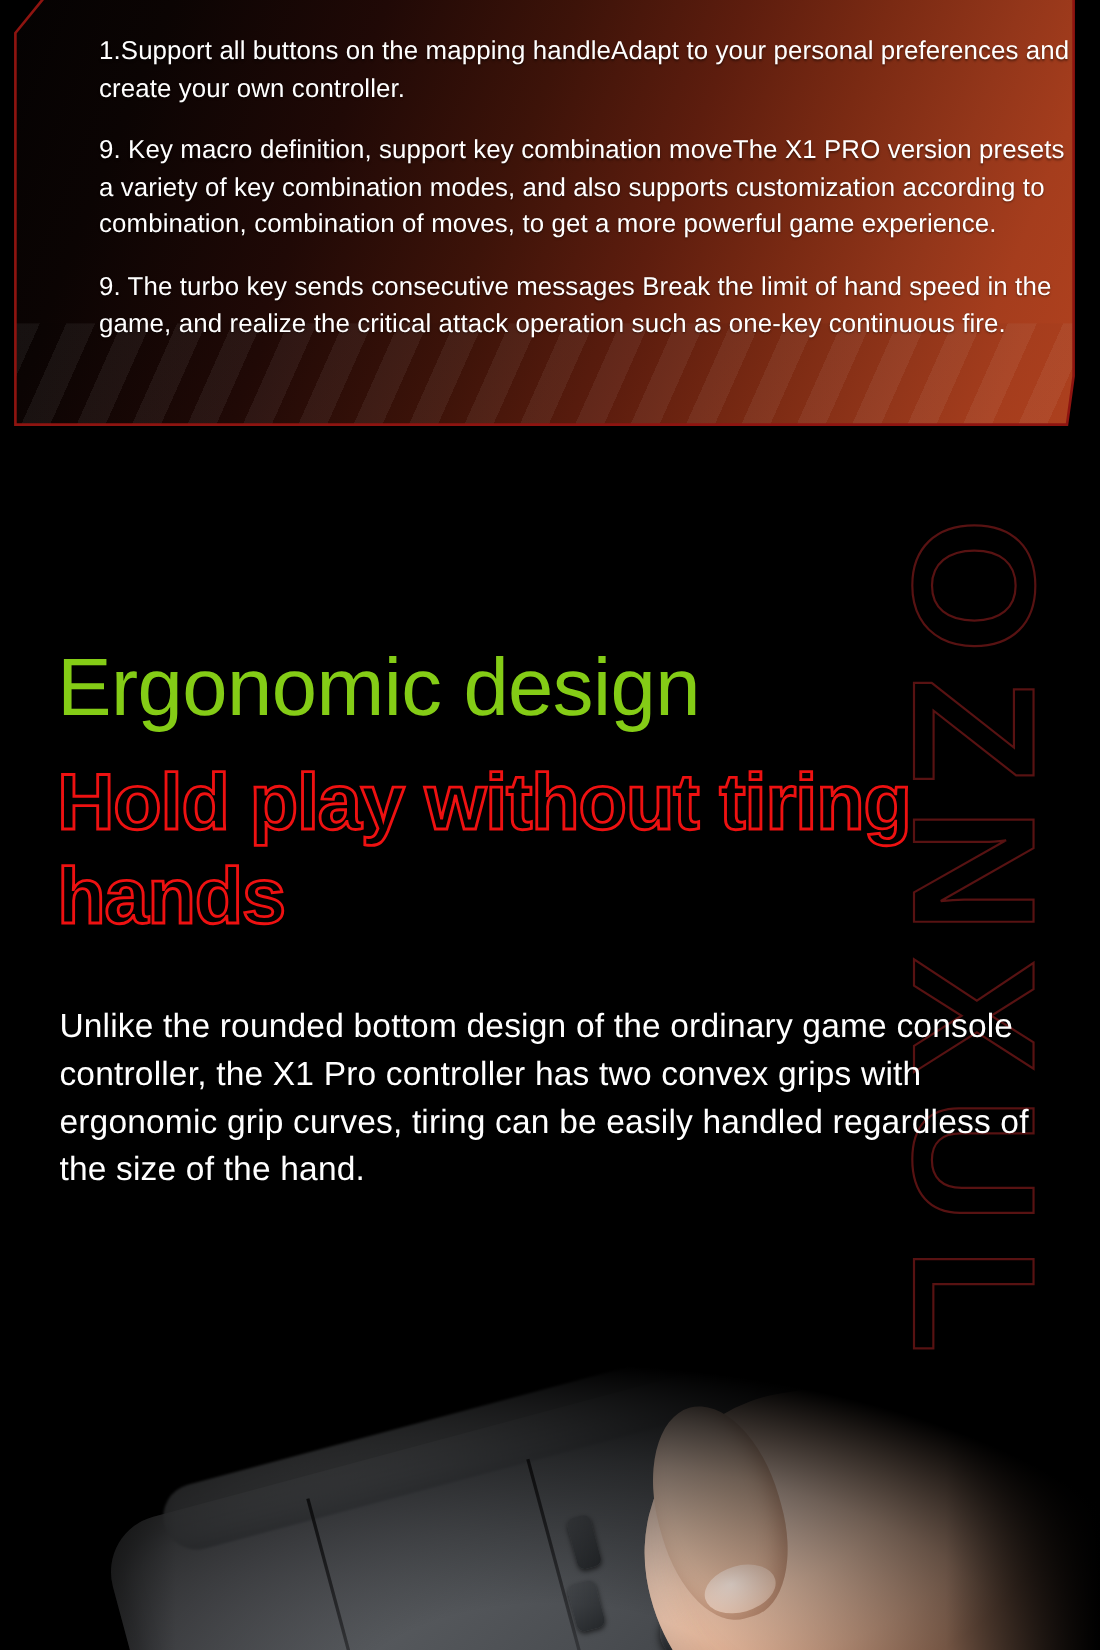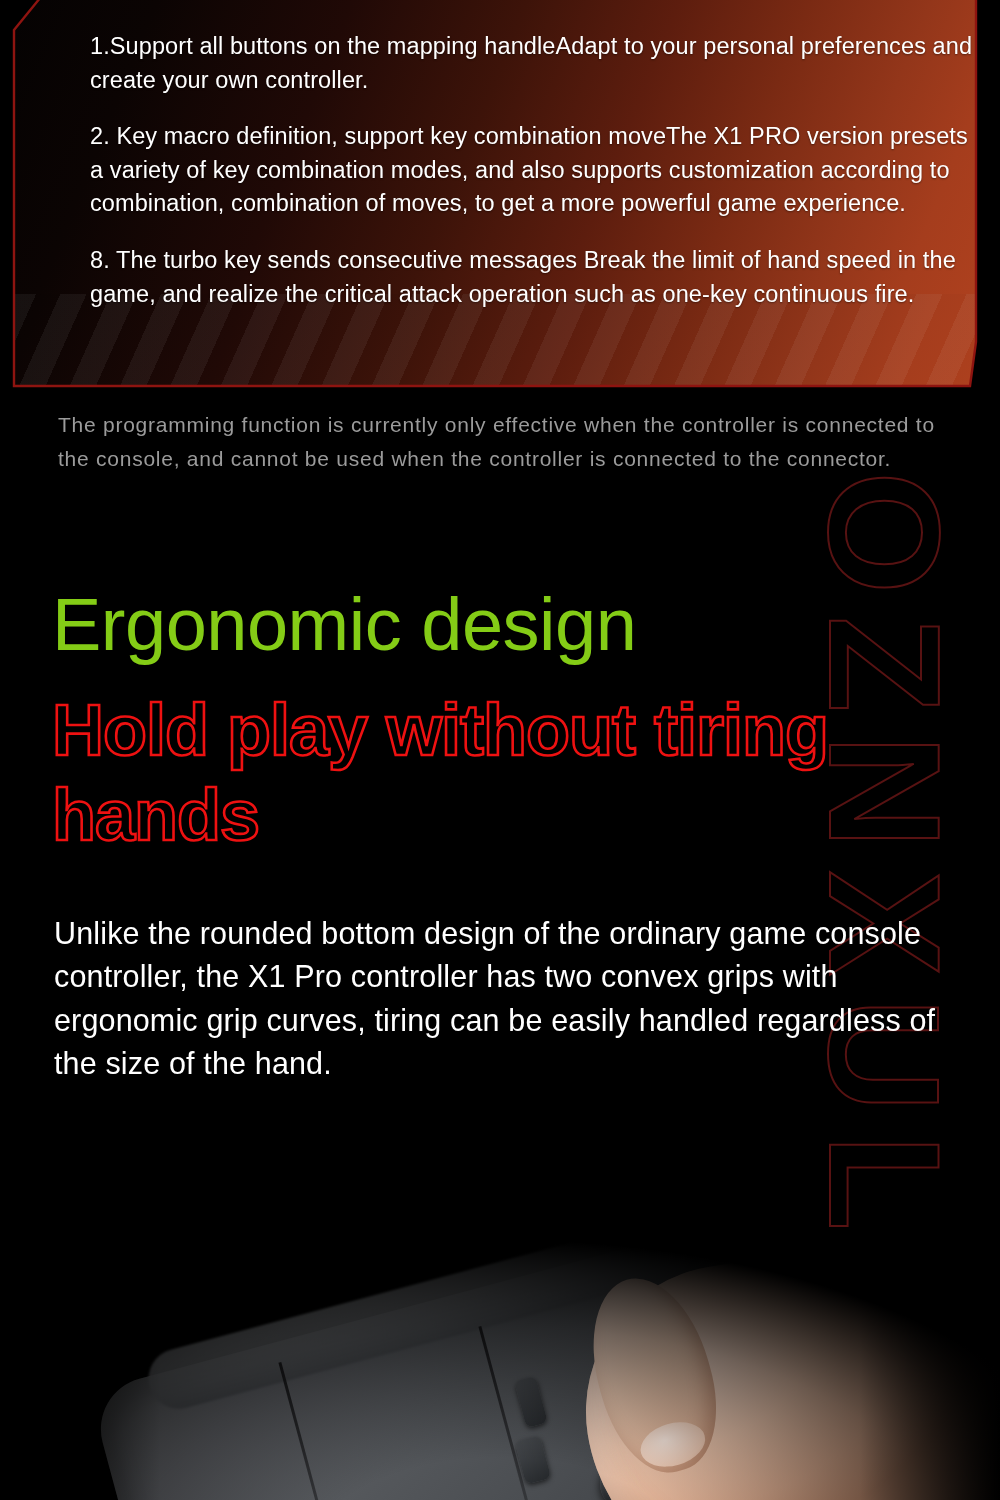--- a/index.html
+++ b/index.html
@@ -284,25 +284,24 @@
   </div>
 
   <div class="feature-border">
     <svg viewBox="0 0 962 410" preserveAspectRatio="none" aria-hidden="true">
       <polygon points="0,54 44,0 962,0 962,366 956,410 0,410" fill="none" stroke="#8e1410" stroke-width="2.4"></polygon>
     </svg>
   </div>
 
   <div class="feature-content">
     <p>1.Support all buttons on the mapping handleAdapt to your personal preferences and create your own controller.</p>
-    <p>2. Key macro definition, support key combination moveThe X1 PRO version presets a variety of key combination modes, and also supports customization according to combination, combination of moves, to get a more powerful game experience.</p>
-    <p>8. The turbo key sends consecutive messages Break the limit of hand speed in the game, and realize the critical attack operation such as one-key continuous fire.</p>
-  </div>
-
-  <div class="disclaimer">The programming function is currently only effective when the controller is connected to the console, and cannot be used when the controller is connected to the connector.</div>
+    <p>9. Key macro definition, support key combination moveThe X1 PRO version presets a variety of key combination modes, and also supports customization according to combination, combination of moves, to get a more powerful game experience.</p>
+    <p>9. The turbo key sends consecutive messages Break the limit of hand speed in the game, and realize the critical attack operation such as one-key continuous fire.</p>
+  </div>
+
 
   <div class="h-ergonomic">Ergonomic design</div>
 
   <div class="h-outline-big">Hold play without tiring hands</div>
 
   <div class="body-copy">Unlike the rounded bottom design of the ordinary game console controller, the X1 Pro controller has two convex grips with ergonomic grip curves, tiring can be easily handled regardless of the size of the hand.</div>
 
 
   <div class="photo">
     <div class="shell"></div>

